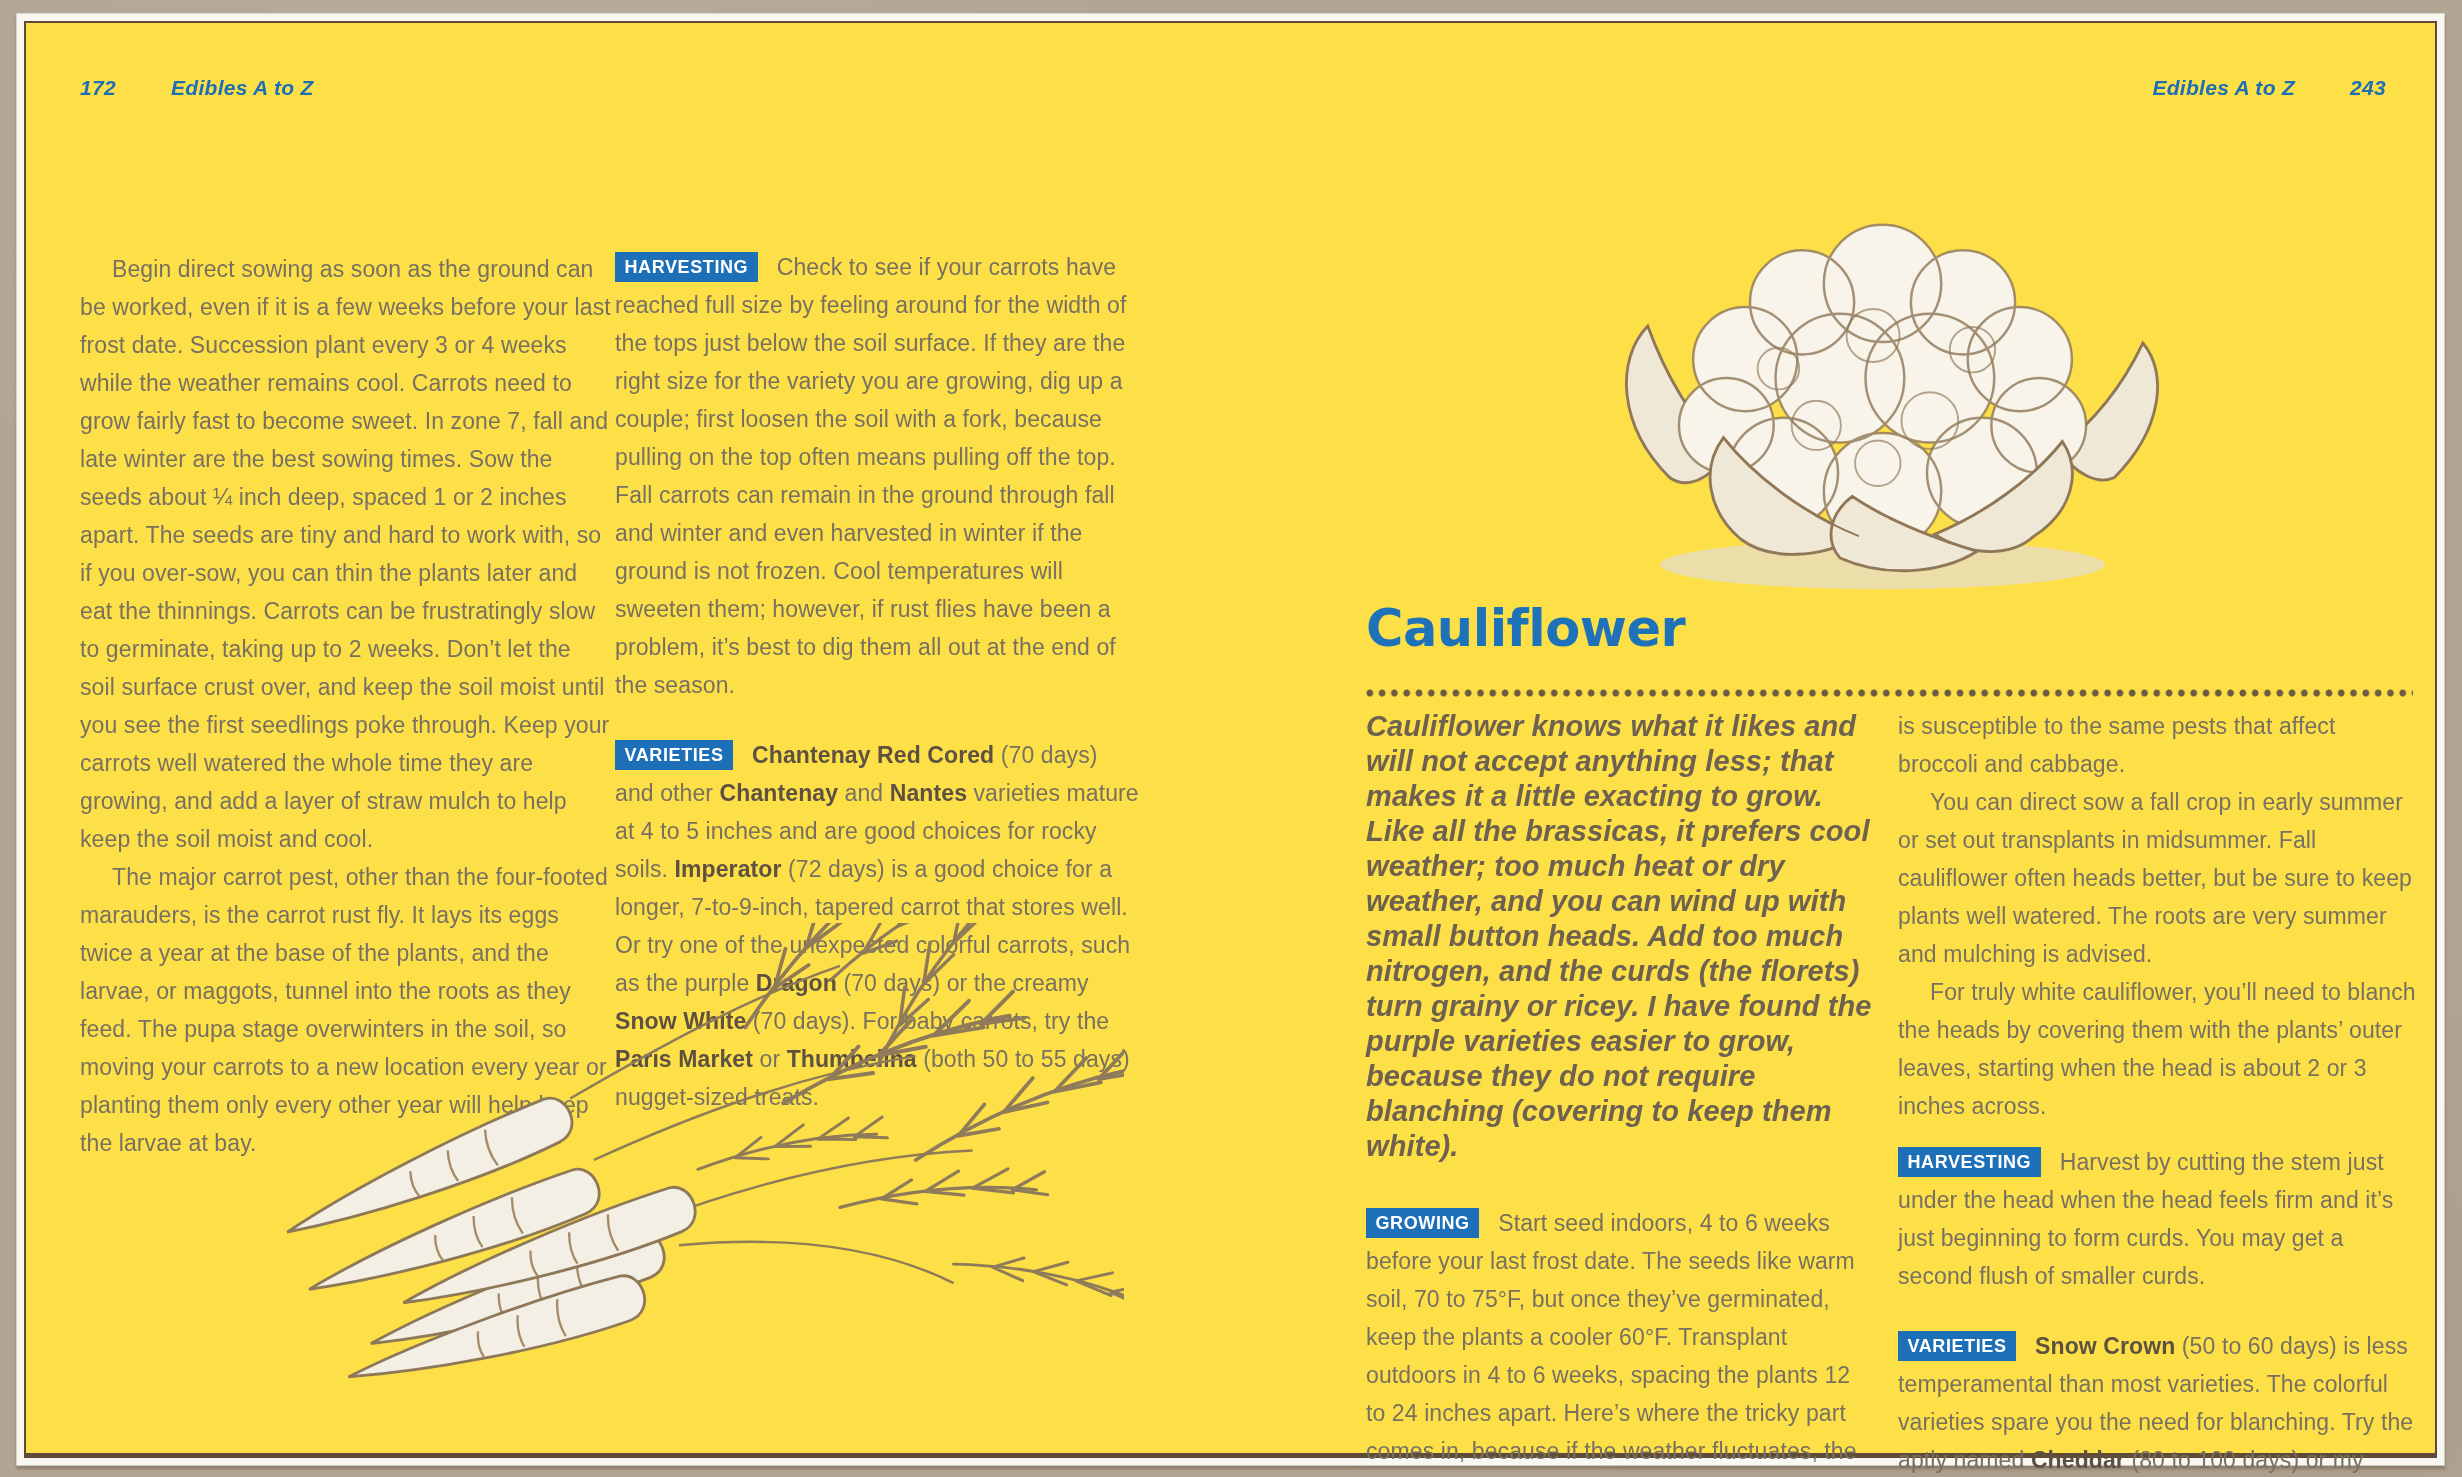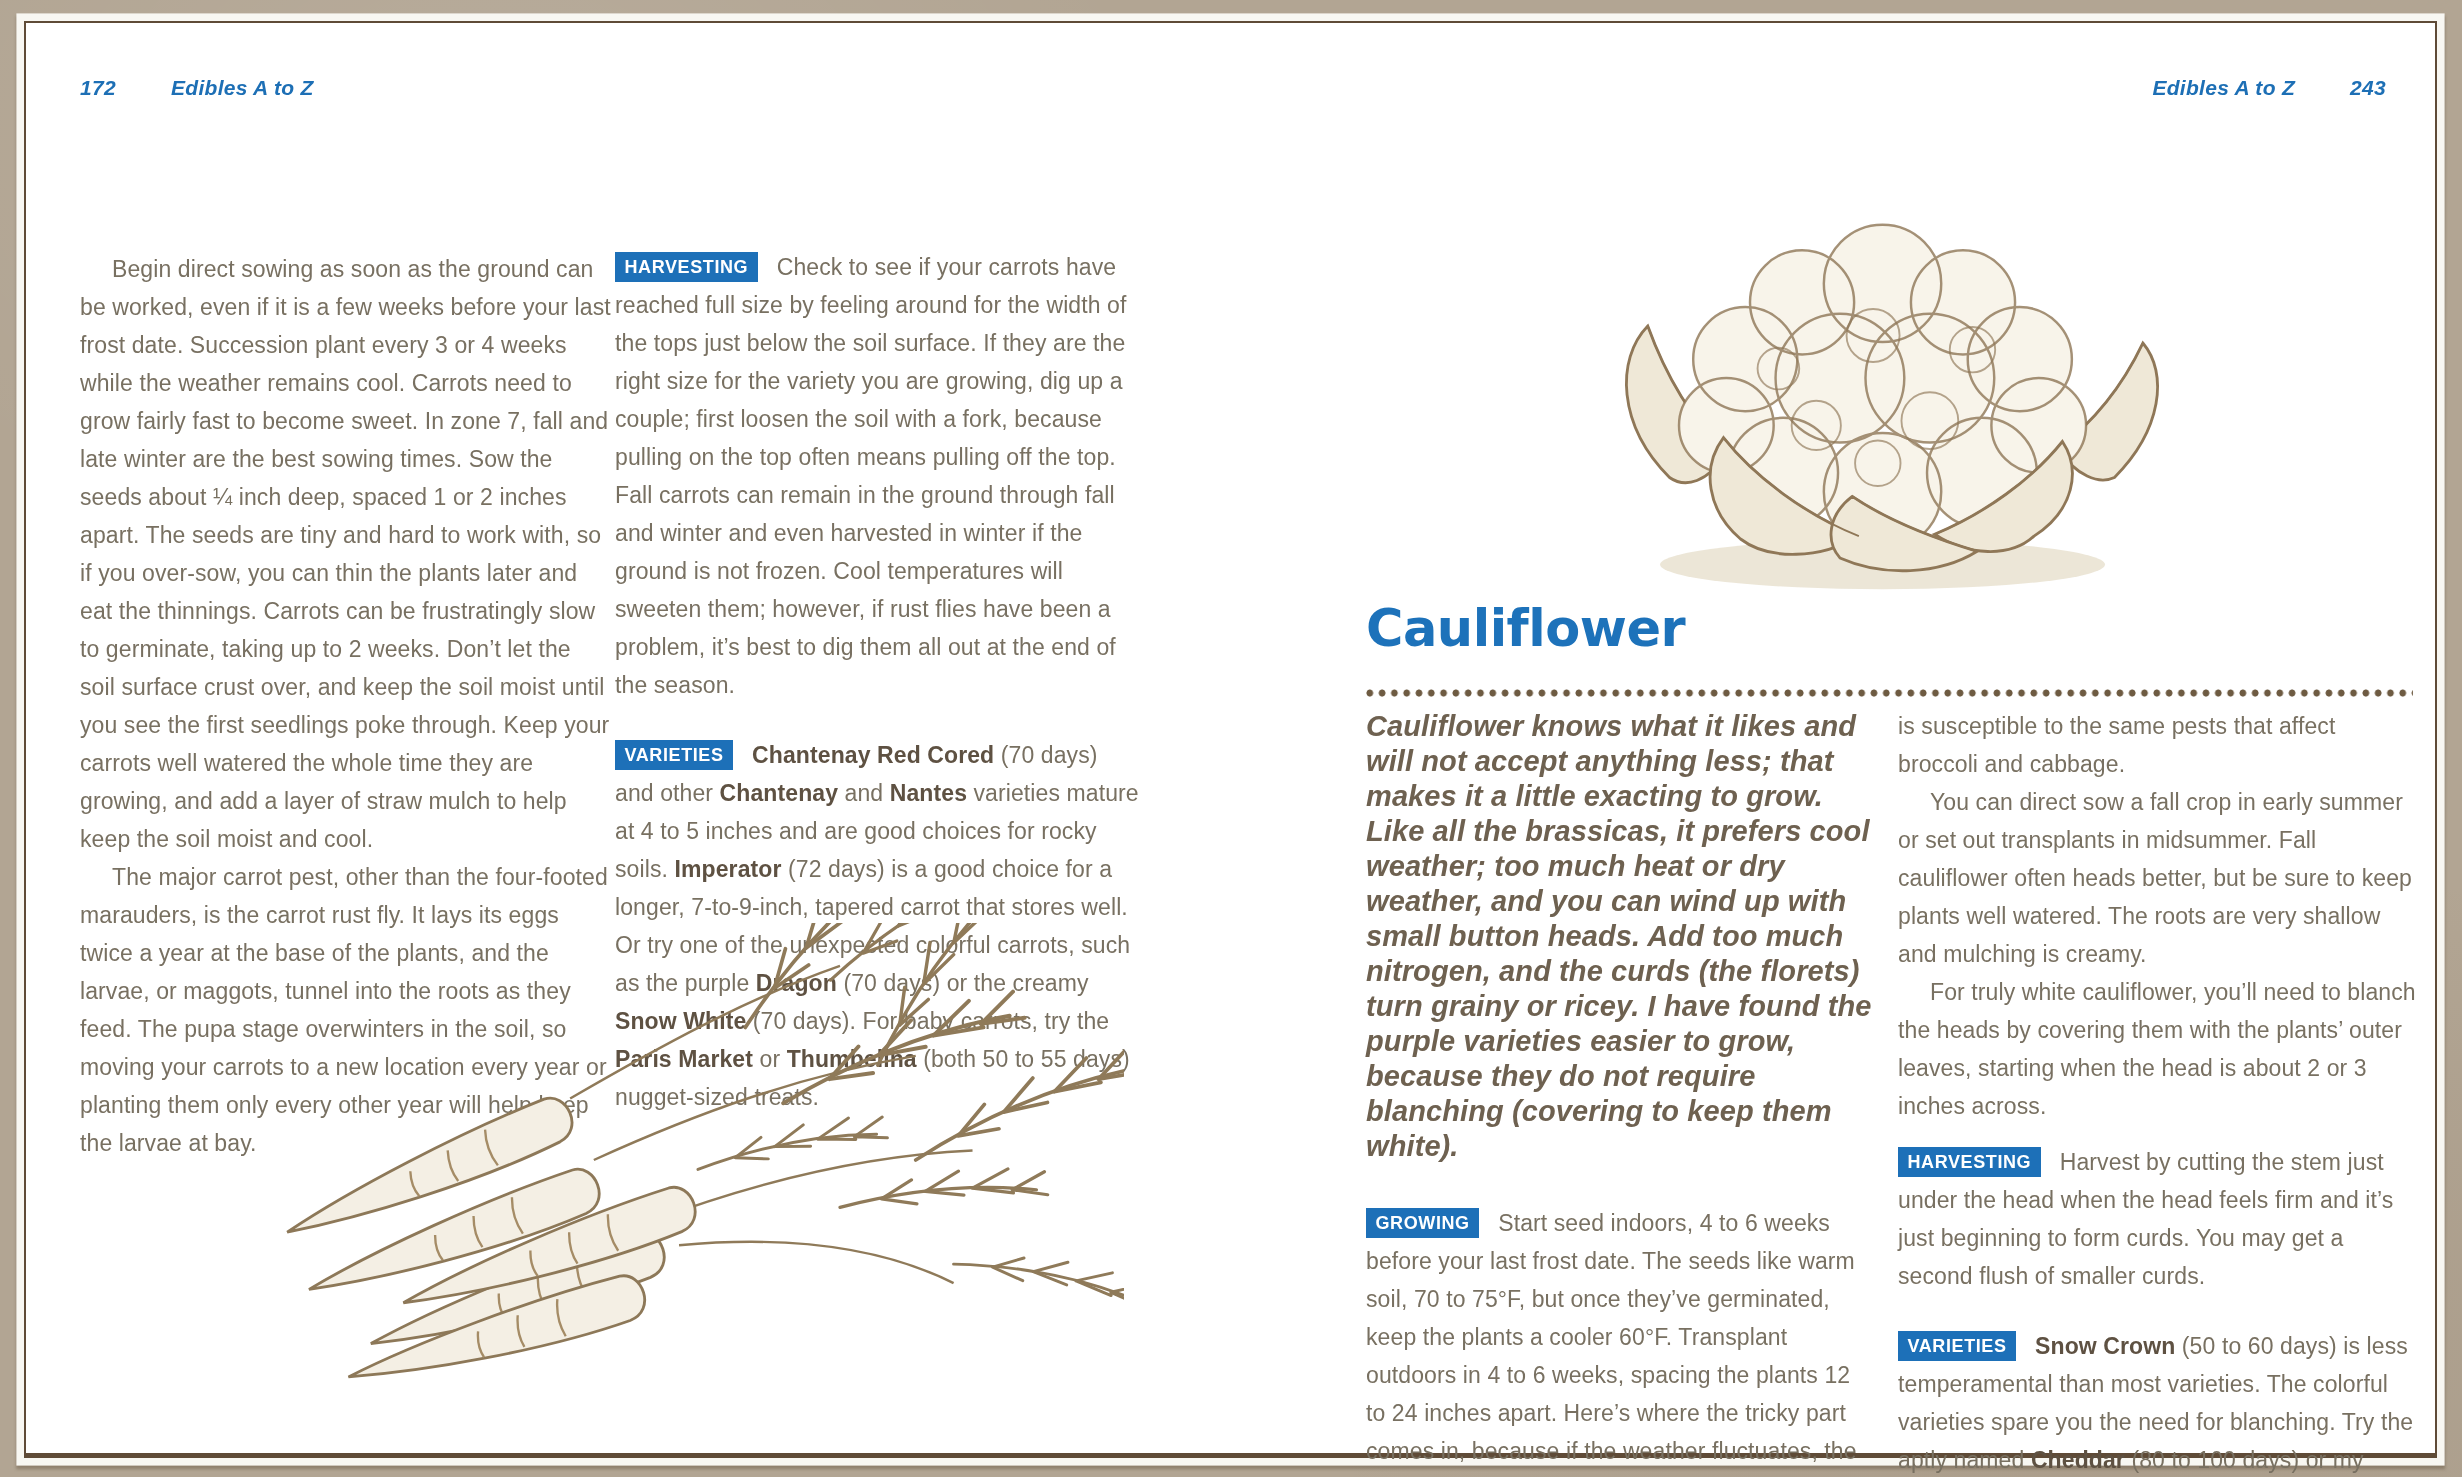--- a/index.html
+++ b/index.html
@@ -6,21 +6,21 @@
   body{
     width:2462px;height:1477px;position:relative;overflow:hidden;
     background:#b2a593;
     background-image:
       radial-gradient(1136px 758px at 20% 10%, rgba(255,255,255,.08), transparent 60%),
       radial-gradient(1326px 852px at 85% 90%, rgba(90,70,50,.10), transparent 60%);
     font-family:"Liberation Sans", sans-serif;
   }
   .book{
     position:absolute;left:24px;top:21px;width:2409px;height:1430px;
-    background:#ffffff;
+    background:#fde047;
     border:2.8px solid #5f4b37;border-bottom-width:5.7px;
     box-shadow:0 0 0 7.6px #f8f7f2, 0 3.8px 2.8px 8.5px rgba(80,62,44,.35);
   }
   
   .head{position:absolute;top:53px;display:flex;align-items:baseline;gap:55px;}
   .head-left{left:54px;}
   .head-right{right:49px;}
   .folio,.running-head{
     color:#1d6fb5;font-weight:bold;font-style:italic;font-size:21px;letter-spacing:0.3px;
   }
@@ -169,21 +169,21 @@
 
   <div class="col" style="left:1340px;top:686px;width:510px;">
     <p class="body-text intro" style="margin:0 0 40px 0;">Cauliflower knows what it likes and will not accept anything less; that makes it a little exacting to grow. Like all the brassicas, it prefers cool weather; too much heat or dry weather, and you can wind up with small button heads. Add too much nitrogen, and the curds (the florets) turn grainy or ricey. I have found the purple varieties easier to grow, because they do not require blanching (covering to keep them white).</p>
     <p class="body-text section">
       <span class="badge">GROWING</span><span><span>Start seed indoors, 4 to 6 weeks before your last frost date. The seeds like warm soil, 70 to 75°F, but once they’ve germinated, keep the plants a cooler 60°F. Transplant outdoors in 4 to 6 weeks, spacing the plants 12 to 24 inches apart. Here’s where the tricky part comes in, because if the weather fluctuates, the plants may never form heads. Wait until the soil has warmed to 50°F and there is no danger of frost. Using row covers over young plants helps moderate temperature swings, with the bonus of protecting transplants from insects. Cauliflower</span></span>
     </p>
   </div>
 
   <div class="col" style="left:1872px;top:684px;width:519px;">
     <p class="body-text">is susceptible to the same pests that affect broccoli and cabbage.</p>
-    <p class="body-text indent">You can direct sow a fall crop in early summer or set out transplants in midsummer. Fall cauliflower often heads better, but be sure to keep plants well watered. The roots are very shallow and mulching is creamy.</p>
+    <p class="body-text indent">You can direct sow a fall crop in early summer or set out transplants in midsummer. Fall cauliflower often heads better, but be sure to keep plants well watered. The roots are very summer and mulching is advised.</p>
     <p class="body-text indent" style="margin-bottom:18px;">For truly white cauliflower, you’ll need to blanch the heads by covering them with the plants’ outer leaves, starting when the head is about 2 or 3 inches across.</p>
     <p class="body-text section">
       <span class="badge">HARVESTING</span><span><span>Harvest by cutting the stem just under the head when the head feels firm and it’s just beginning to form curds. You may get a second flush of smaller curds.</span></span>
     </p>
     <p class="body-text section">
       <span class="badge">VARIETIES</span><span><span class="seg-b">Snow Crown</span><span> (50 to 60 days) is less temperamental than most varieties. The colorful varieties spare you the need for blanching. Try the aptly named </span><span class="seg-b">Cheddar</span><span> (80 to 100 days) or my favorite, the vibrant purple heirloom </span></span>
     </p>
   </div>
 
 </div>

